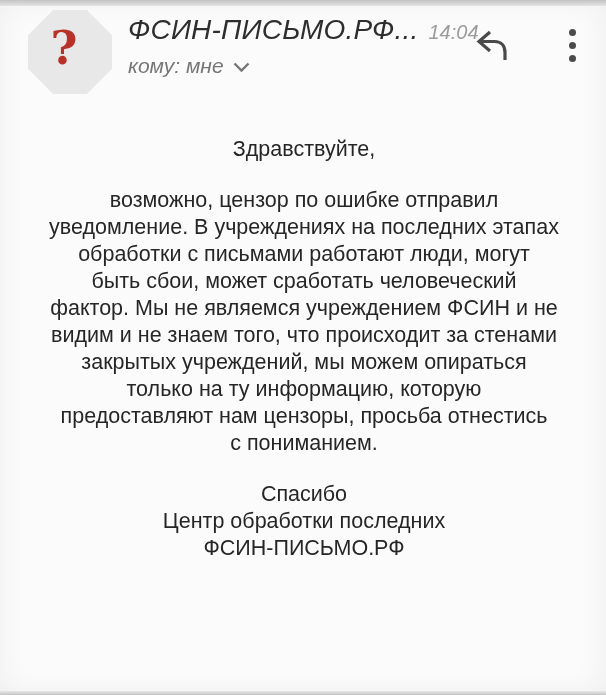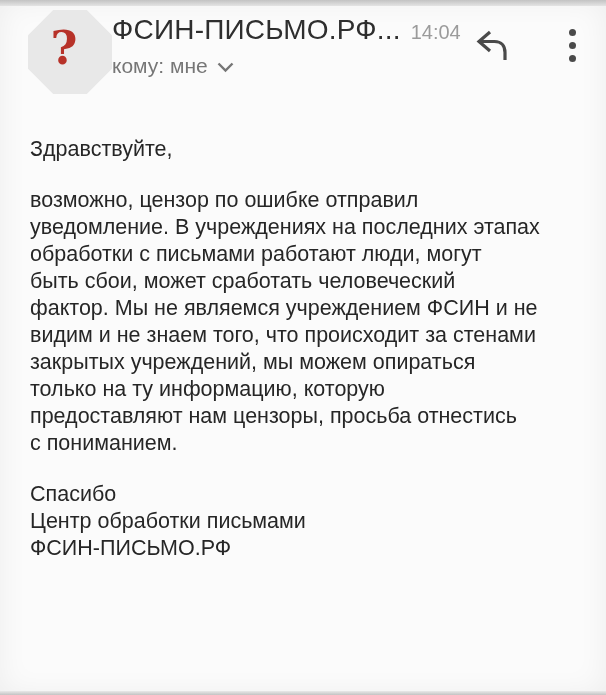--- a/index.html
+++ b/index.html
@@ -31,23 +31,25 @@
   }
   .avatar-glyph{
     font-family:"DejaVu Serif","Liberation Serif",serif;
     font-weight:bold;
     font-size:46px;
     line-height:1;
     color:#b73229;
     transform:translate(-6px,-4px);
   }
   .header-text{
+    margin-left:16px;
     padding-top:4px;
     flex:1 1 auto;
     min-width:0;
+    font-style:italic;
   }
   .sender-row{display:flex;align-items:baseline;white-space:nowrap;}
   .sender{
     font-size:28px;
     font-weight:500;
     color:#2e2e2e;
     letter-spacing:0.2px;
   }
   .time{
     margin-left:10px;
@@ -84,20 +86,21 @@
   .mail-body{
     margin-top:42px;
     padding:0 28px 0 30px;
     font-size:21.5px;
     line-height:27px;
     color:#262626;
   }
   .mail-body p{
     margin:0 0 24px 0;
     white-space:pre-line;
+    text-align:center;
   }
   .signature{margin-top:46px;}
 </style>
 </head>
 <body>
 
 <div class="screen">
   <div class="edge-strip top"></div>
 
   <div class="header">
@@ -140,18 +143,18 @@
 уведомление. В учреждениях на последних этапах
 обработки с письмами работают люди, могут
 быть сбои, может сработать человеческий
 фактор. Мы не являемся учреждением ФСИН и не
 видим и не знаем того, что происходит за стенами
 закрытых учреждений, мы можем опираться
 только на ту информацию, которую
 предоставляют нам цензоры, просьба отнестись
 с пониманием.</p>
     <p class="signature">Спасибо
-Центр обработки письмами
+Центр обработки последних
 ФСИН-ПИСЬМО.РФ</p>
   </div>
 
   <div class="edge-strip bottom"></div>
 </div>
 
 </body></html>

